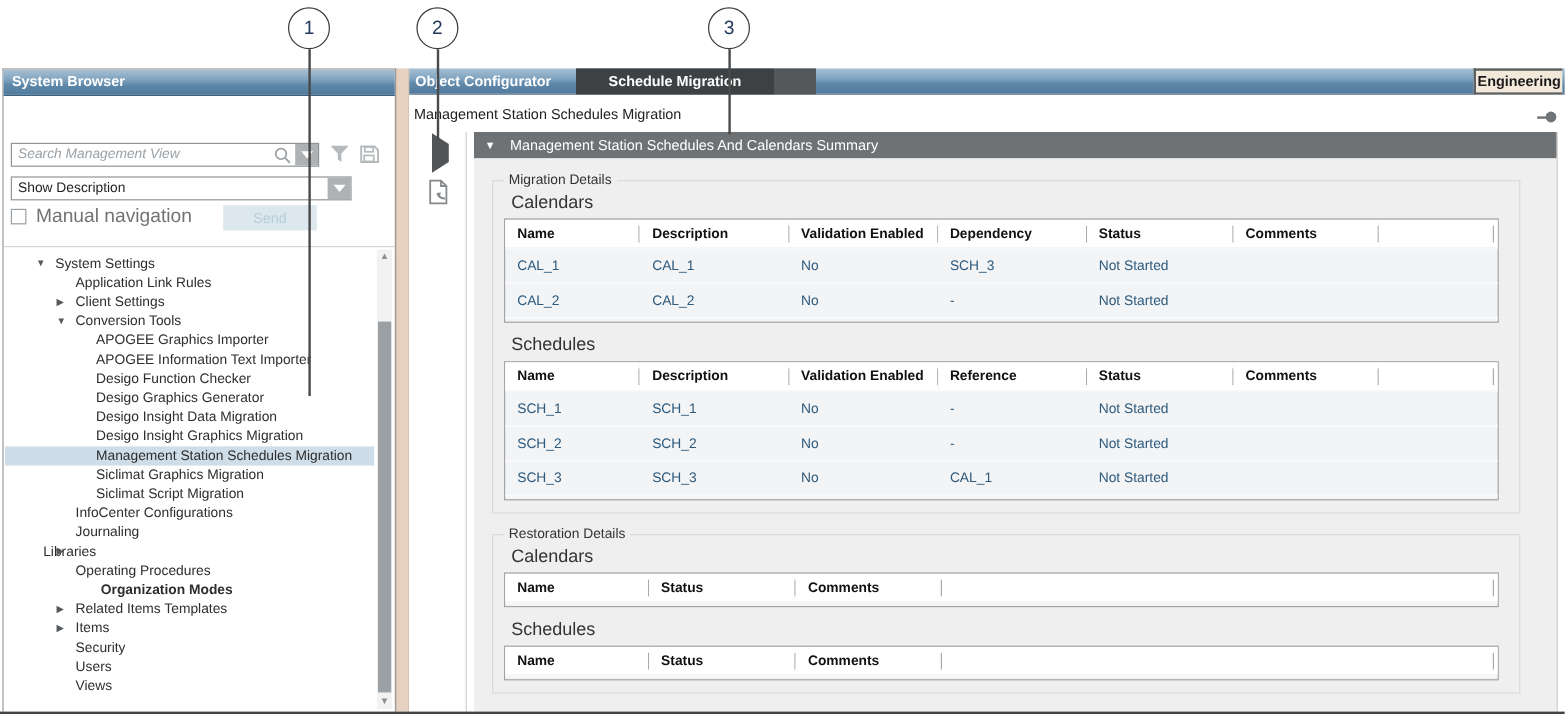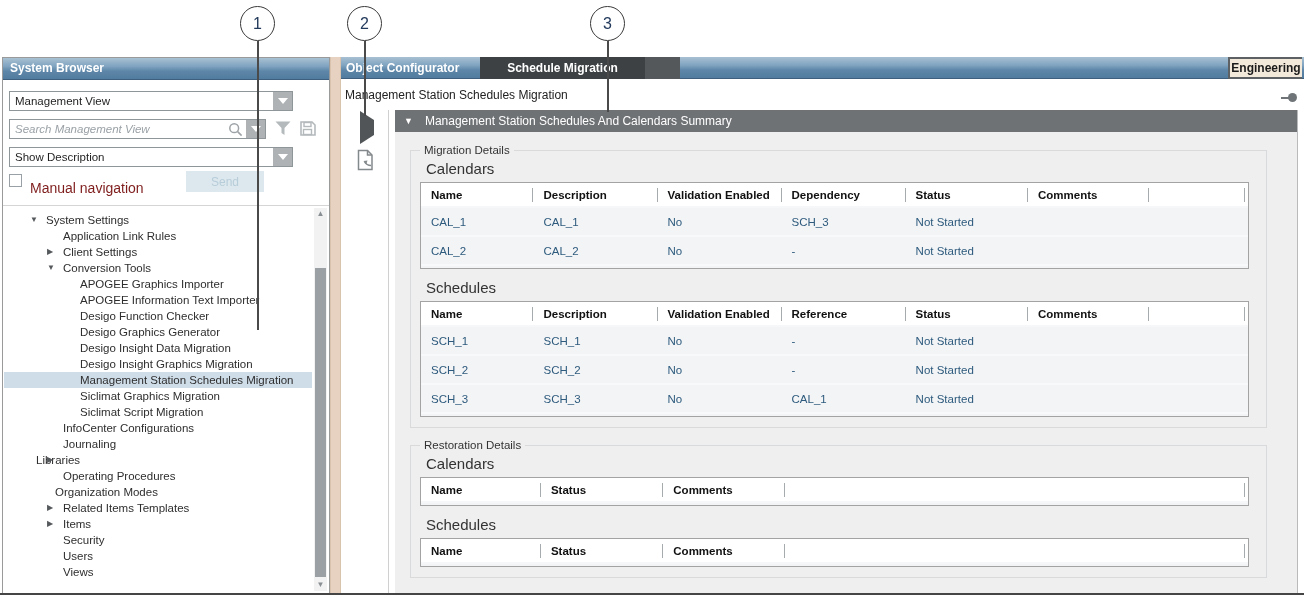--- a/index.html
+++ b/index.html
@@ -25,21 +25,21 @@
   #search-combo{left:6px;top:61px;width:257px;}
   #search-combo input{flex:1;border:none;outline:none;font-family:"Liberation Sans",sans-serif;
     font-size:11.5px;font-style:italic;color:#555;padding-left:5px;min-width:0;background:transparent;}
   #search-combo input::placeholder{color:#9aa1a6;font-style:italic;}
   .mini-icon{flex:none;margin-right:3px;}
   #display-combo{left:6px;top:89px;width:284px;}
   .toolbar-icon{position:absolute;top:62px;}
   #filter-icon{left:271px;}
   #save-icon{left:296px;}
   .manual-check{position:absolute;left:6px;top:116px;width:13px;height:13px;border:1px solid #9aa1a6;background:#fff;}
-  .manual-label{position:absolute;left:27px;top:122px;font-size:14px;color:#7f1d1d;}
+  .manual-label{position:absolute;left:27px;top:114px;font-size:16px;color:#737373;}
   .send-btn{position:absolute;left:183px;top:113px;width:78px;height:21px;background:#dde8ee;border:none;
     color:#b7cdd9;font-size:12px;font-family:"Liberation Sans",sans-serif;}
   .controls-sep{position:absolute;left:0;right:0;top:147px;height:1px;background:#d5d5d5;}
 
   .tree{position:absolute;left:1px;top:150px;width:308px;bottom:1px;overflow:hidden;background:#fff;padding-top:4px;}
   .tree-row{position:relative;height:16px;line-height:16px;white-space:nowrap;}
   .tree-row.selected{background:#cfdde9;}
   .tree-arrow{position:absolute;top:0;font-size:8px;color:#55595c;width:14px;text-align:left;}
   .tree-label{display:block;font-size:11.5px;color:#2e2e2e;}
 
@@ -116,26 +116,20 @@
 <div class="callout" style="left:590px;top:6px;">
     <span>3</span>
   </div>
 <div class="callout-line" style="left:257px;top:41px;height:289px;"></div>
 <div class="callout-line" style="left:364px;top:41px;height:75px;"></div>
 <div class="callout-line" style="left:607px;top:41px;height:71px;"></div>
 
 <div class="left-panel">
   <div class="panel-header">System Browser</div>
 
-  <div class="combo" id="view-combo">
-    <span class="combo-value">Management View</span>
-    <span class="combo-btn">
-        <span class="tri"></span>
-      </span>
-  </div>
 
   <div class="combo" id="search-combo">
     <input type="text" placeholder="Search Management View" style="">
     <svg class="mini-icon" width="15" height="15" viewBox="0 0 15 15">
       <circle cx="6.2" cy="6.2" r="4.4" fill="none" stroke="#9da3a7" stroke-width="1.5"></circle>
       <line x1="9.6" y1="9.6" x2="13.6" y2="13.6" stroke="#9da3a7" stroke-width="1.6"></line>
     </svg>
     <span class="combo-btn">
         <span class="tri"></span>
       </span>
@@ -226,21 +220,21 @@
       <div class="tree-row">
         <span class="tree-arrow" style="left: 43px;">▶</span>
         <span class="tree-label" style="padding-left: 32px;">Libraries</span>
       </div>
       <div class="tree-row">
         <span class="tree-arrow" style="left: 43px;"></span>
         <span class="tree-label" style="padding-left: 59px;">Operating Procedures</span>
       </div>
       <div class="tree-row">
         <span class="tree-arrow" style="left: 43px;"></span>
-        <span class="tree-label" style="padding-left: 51px;">Organization Modes</span>
+        <span class="tree-label" style="padding-left: 80px; font-weight: bold;">Organization Modes</span>
       </div>
       <div class="tree-row">
         <span class="tree-arrow" style="left: 43px;">▶</span>
         <span class="tree-label" style="padding-left: 59px;">Related Items Templates</span>
       </div>
       <div class="tree-row">
         <span class="tree-arrow" style="left: 43px;">▶</span>
         <span class="tree-label" style="padding-left: 59px;">Items</span>
       </div>
       <div class="tree-row">

